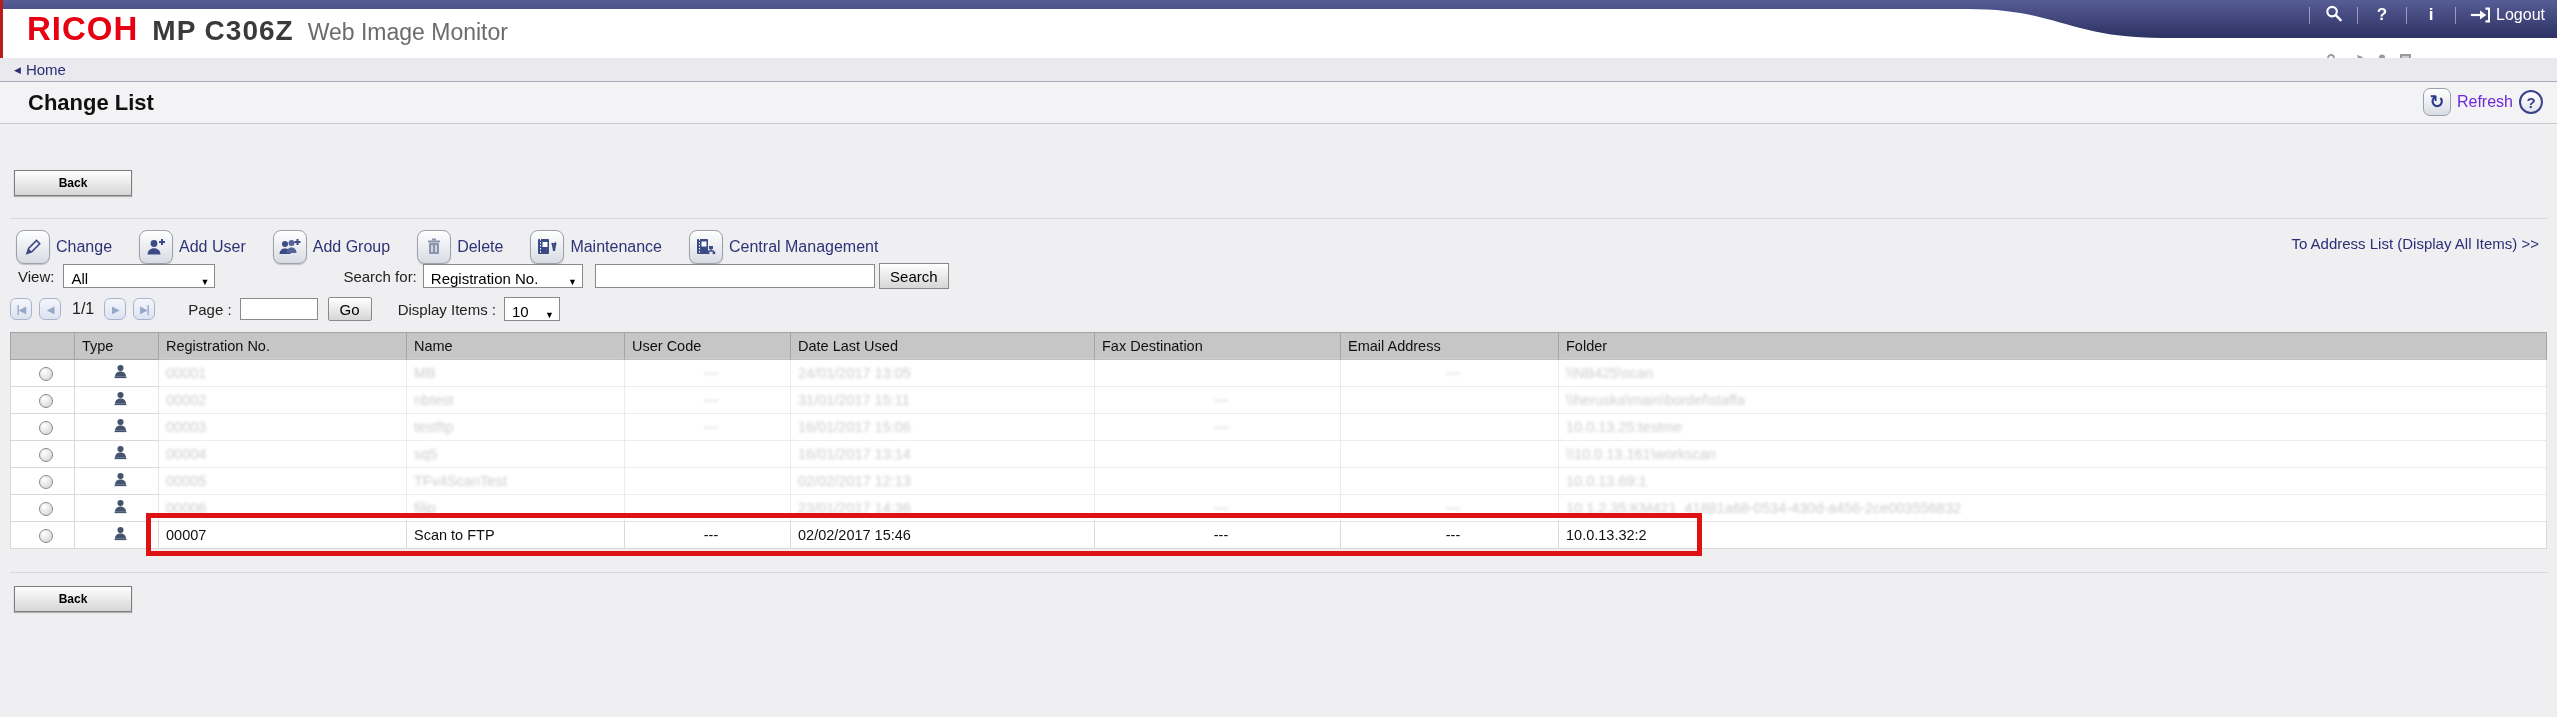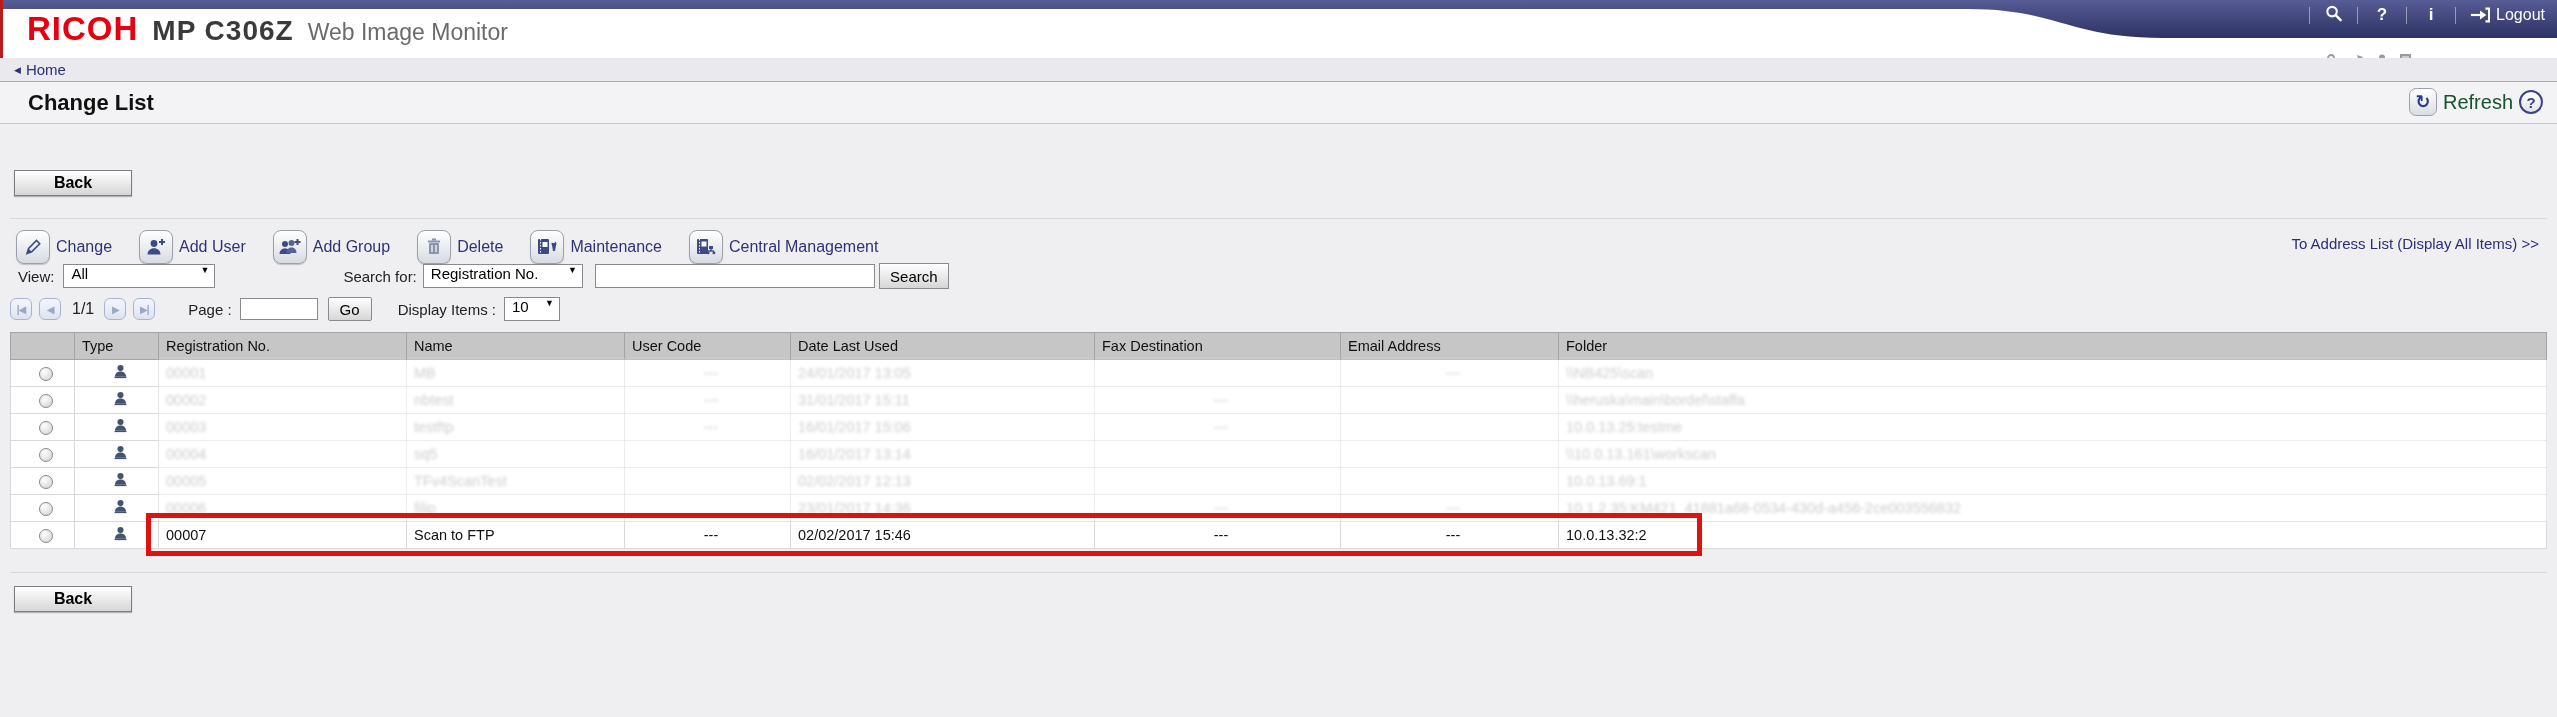--- a/index.html
+++ b/index.html
@@ -24,39 +24,39 @@
   .crumb { position:absolute; left:0; top:58px; width:2557px; height:24px; background:#e9e9ee; border-bottom:1px solid #a9a9c0; display:flex; align-items:center; padding-left:14px; gap:5px; }
   .crumb .tri { color:#2a2e75; font-size:9px; }
   .crumb a { color:#2a2e75; font-size:15px; text-decoration:none; cursor:pointer; }
 
   
   .titleband { position:absolute; left:0; top:82px; width:2557px; height:42px; background:#f3f3f5; border-bottom:1px solid #c9c9c9; }
   .page-title { position:absolute; left:28px; top:8px; font-size:22px; font-weight:bold; color:#111; }
   .title-right { position:absolute; right:14px; top:6px; display:flex; align-items:center; gap:6px; }
   .mini-btn { width:28px; height:28px; border:1px solid #9aa0ac; border-radius:7px; background:linear-gradient(#ffffff,#d9dde3); display:flex; align-items:center; justify-content:center; cursor:pointer; }
   .refresh-glyph { color:#2b3a8c; font-size:18px; font-weight:bold; line-height:1; }
-  .refresh-label { color:#14532d; font-size:20px; cursor:pointer; }
+  .refresh-label { color:#6d28d9; font-size:16px; cursor:pointer; }
   .help-circle { width:24px; height:24px; border-radius:50%; border:2px solid #39418a; background:linear-gradient(#fff,#e2e5ee); color:#39418a; font-size:15px; font-weight:bold; display:flex; align-items:center; justify-content:center; cursor:pointer; }
 
   
   .content { position:absolute; left:0; top:124px; width:2557px; height:593px; background:#efeff1; }
-  .btn-back { position:absolute; width:118px; height:26px; background:linear-gradient(#ffffff,#d6d6d6); border:1px solid #7d7d7d; box-shadow:0 1px 1px rgba(0,0,0,.25); font-size:16px; font-weight:bold; color:#000; text-align:center; line-height:24px; cursor:pointer; }
+  .btn-back { position:absolute; width:118px; height:26px; background:linear-gradient(#ffffff,#d6d6d6); border:1px solid #7d7d7d; box-shadow:0 1px 1px rgba(0,0,0,.25); font-size:12px; font-weight:bold; color:#000; text-align:center; line-height:24px; cursor:pointer; }
   #back-top { left:14px; top:46px; }
   #back-bottom { left:14px; top:462px; }
   .rule { position:absolute; left:10px; right:10px; height:1px; background:#d8d8d8; }
   .rule-1 { top:94px; } .rule-2 { top:448px; }
 
   .toolbar { position:absolute; left:16px; top:100px; height:40px; display:flex; align-items:flex-end; gap:27px; }
   .tool { display:flex; align-items:center; gap:6px; cursor:pointer; }
   .tool-btn { width:34px; height:34px; border:1px solid #9aa0ac; border-radius:8px; background:linear-gradient(#ffffff,#d7dbe2); display:flex; align-items:center; justify-content:center; box-shadow:0 1px 1px rgba(0,0,0,.2); }
   .tool-label { color:#2e3277; font-size:16px; }
   .addr-link { position:absolute; right:18px; top:111px; color:#2a2e75; font-size:15px; cursor:pointer; }
 
   .filter-row { position:absolute; left:18px; top:139px; height:26px; display:flex; align-items:center; font-size:15px; color:#222; }
-  .select { height:24px; background:#fff; border:1px solid #8a8a8a; display:flex; align-items:flex-start; justify-content:space-between; padding:0 5px 0 7px; font-size:15px; color:#000; cursor:pointer; }
+  .select { height:24px; background:#fff; border:1px solid #8a8a8a; display:flex; align-items:flex-end; justify-content:space-between; padding:0 5px 0 7px; font-size:15px; color:#000; cursor:pointer; }
   .select .arr { font-size:9px; color:#000; margin-left:8px; }
   .view-select { width:152px; margin-left:9px; }
   .searchfor-label { margin-left:128px; }
   .searchfor-select { width:160px; margin-left:6px; }
   .search-input { width:280px; height:24px; border:1px solid #8a8a8a; background:#fff; margin-left:12px; font-size:15px; padding:0 5px; font-family:inherit; }
   .btn { height:26px; background:linear-gradient(#ffffff,#d6d6d6); border:1px solid #8a8a8a; font-size:15px; color:#000; text-align:center; cursor:pointer; font-family:inherit; }
   .btn-search { width:70px; margin-left:4px; }
 
   .pag-row { position:absolute; left:10px; top:173px; height:24px; display:flex; align-items:center; font-size:15px; color:#222; }
   .pg-btn { width:22px; height:22px; border:1px solid #a8b4cf; border-radius:6px; background:linear-gradient(#f4f6fb,#dde3f0); color:#97a7c6; font-size:10px; font-weight:bold; display:flex; align-items:center; justify-content:center; margin-right:7px; cursor:pointer; letter-spacing:-1px; }

